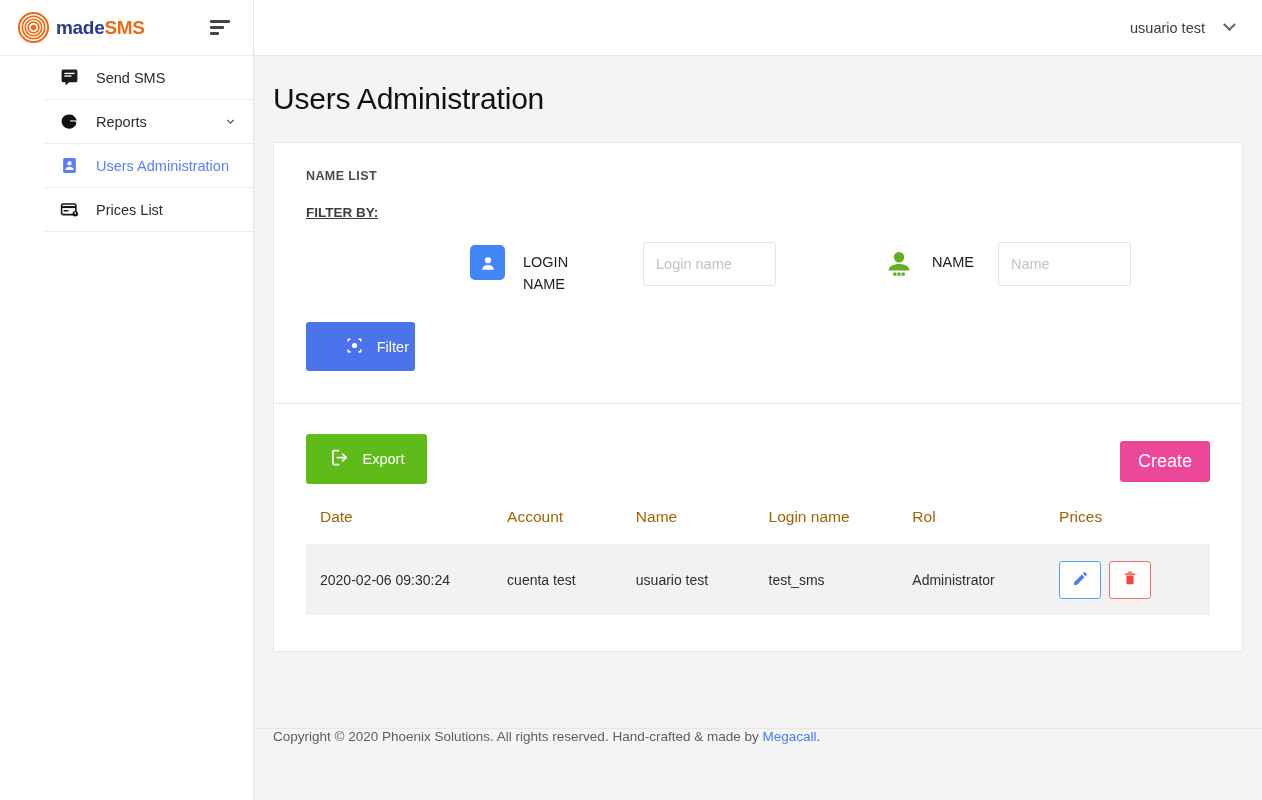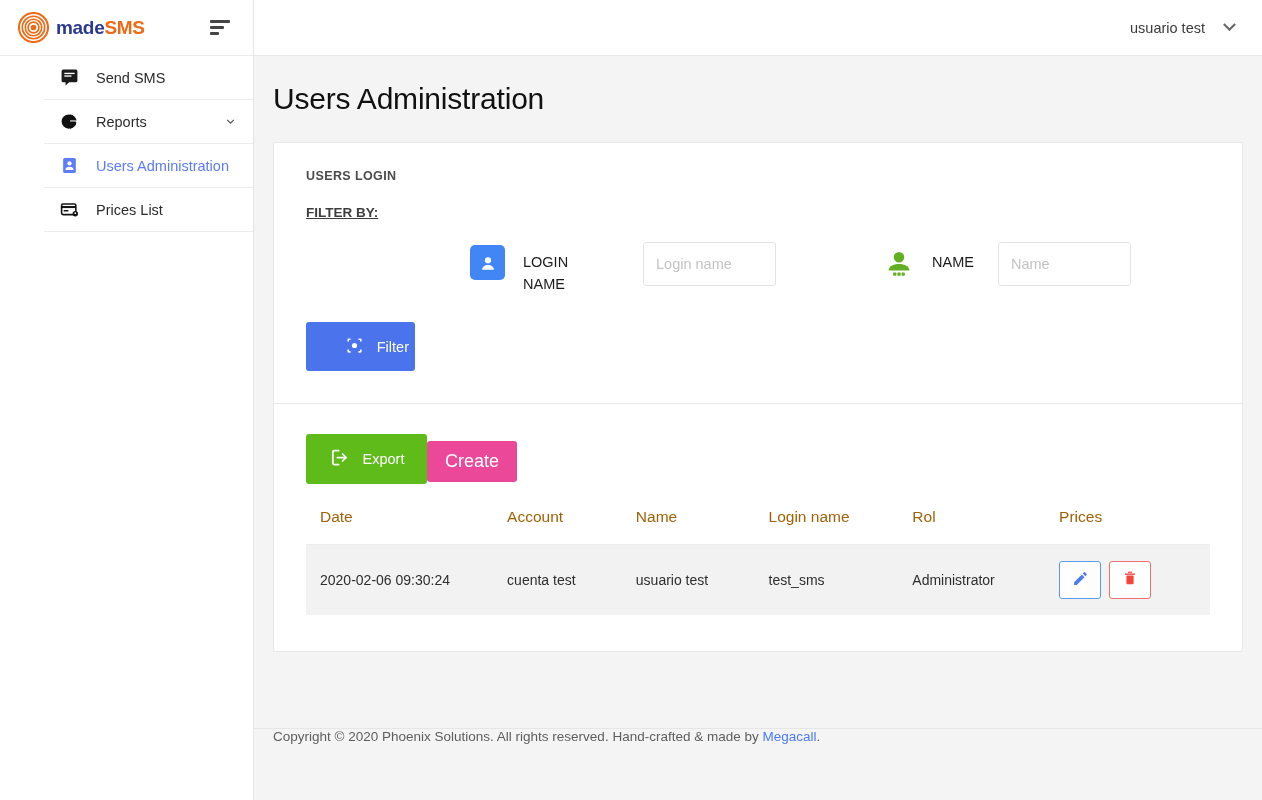--- a/index.html
+++ b/index.html
@@ -234,21 +234,21 @@
     width: 90px; height: 41px;
     font-size: 18px;
   }
 
   .divider { height: 1px; background: #e8e8e8; width: 100%; }
 
   .table-block { padding: 30px 32px 36px 32px; }
   .table-top {
     display: flex;
     align-items: flex-start;
-    justify-content: flex-start;
+    justify-content: space-between;
     margin-bottom: 18px;
   }
   table.users-table {
     width: 100%;
     border-collapse: collapse;
   }
   table.users-table th {
     text-align: left;
     font-size: 15.5px;
     font-weight: normal;
@@ -393,21 +393,21 @@
     </header>
 
     <div class="content">
 
       <h1 class="page-title">Users Administration</h1>
 
       <div class="card">
 
         <div class="card-section">
           <div class="filter-block">
-            <div class="users-list-label">USERS LOGIN</div>
+            <div class="users-list-label">NAME LIST</div>
             <div class="filter-by">FILTER BY:</div>
 
             <div class="filter-row">
 
               <div class="field-group">
                 <span class="icon-box-blue">
                   <svg width="22" height="22" viewBox="0 0 24 24">
                     <circle cx="12" cy="9" r="3.4" fill="#fff"></circle>
                     <path d="M5.6 19.4c0-3.3 3-5.2 6.4-5.2s6.4 1.9 6.4 5.2z" fill="#fff"></path>
                   </svg>

